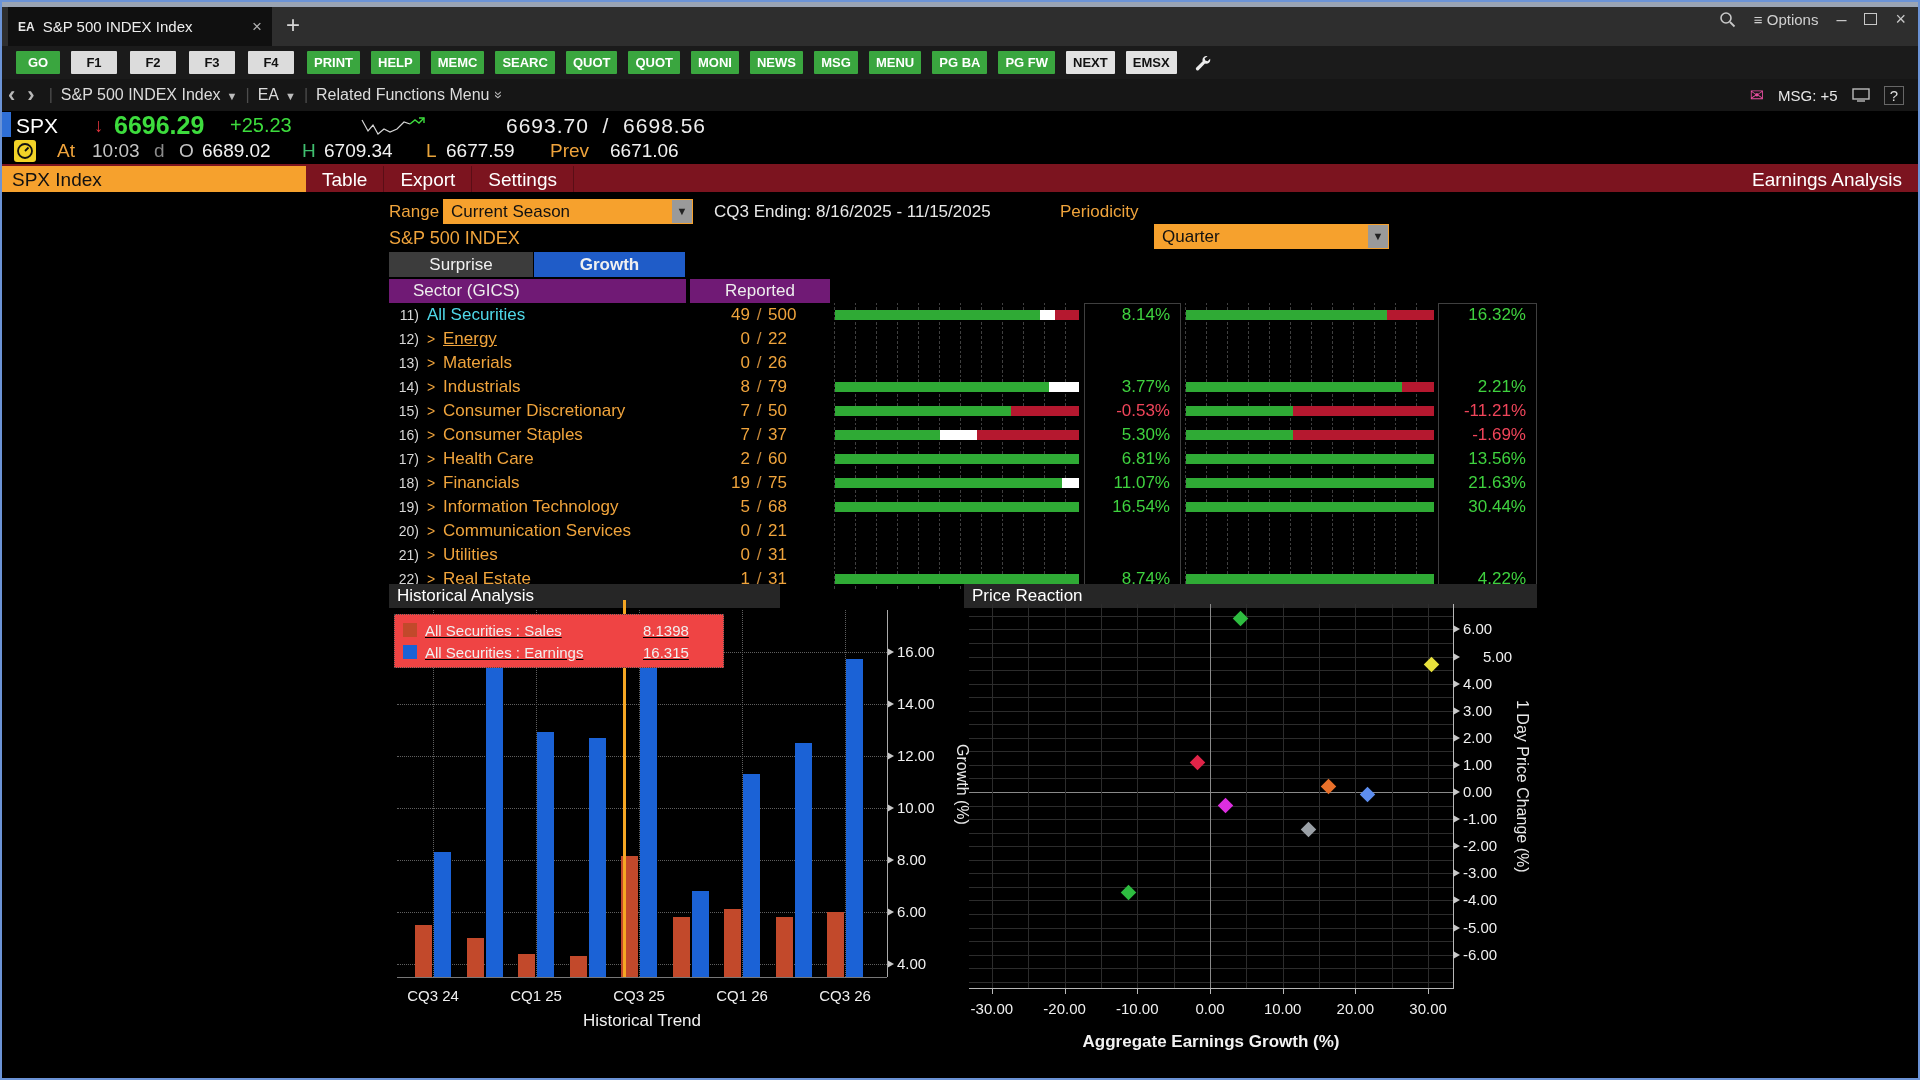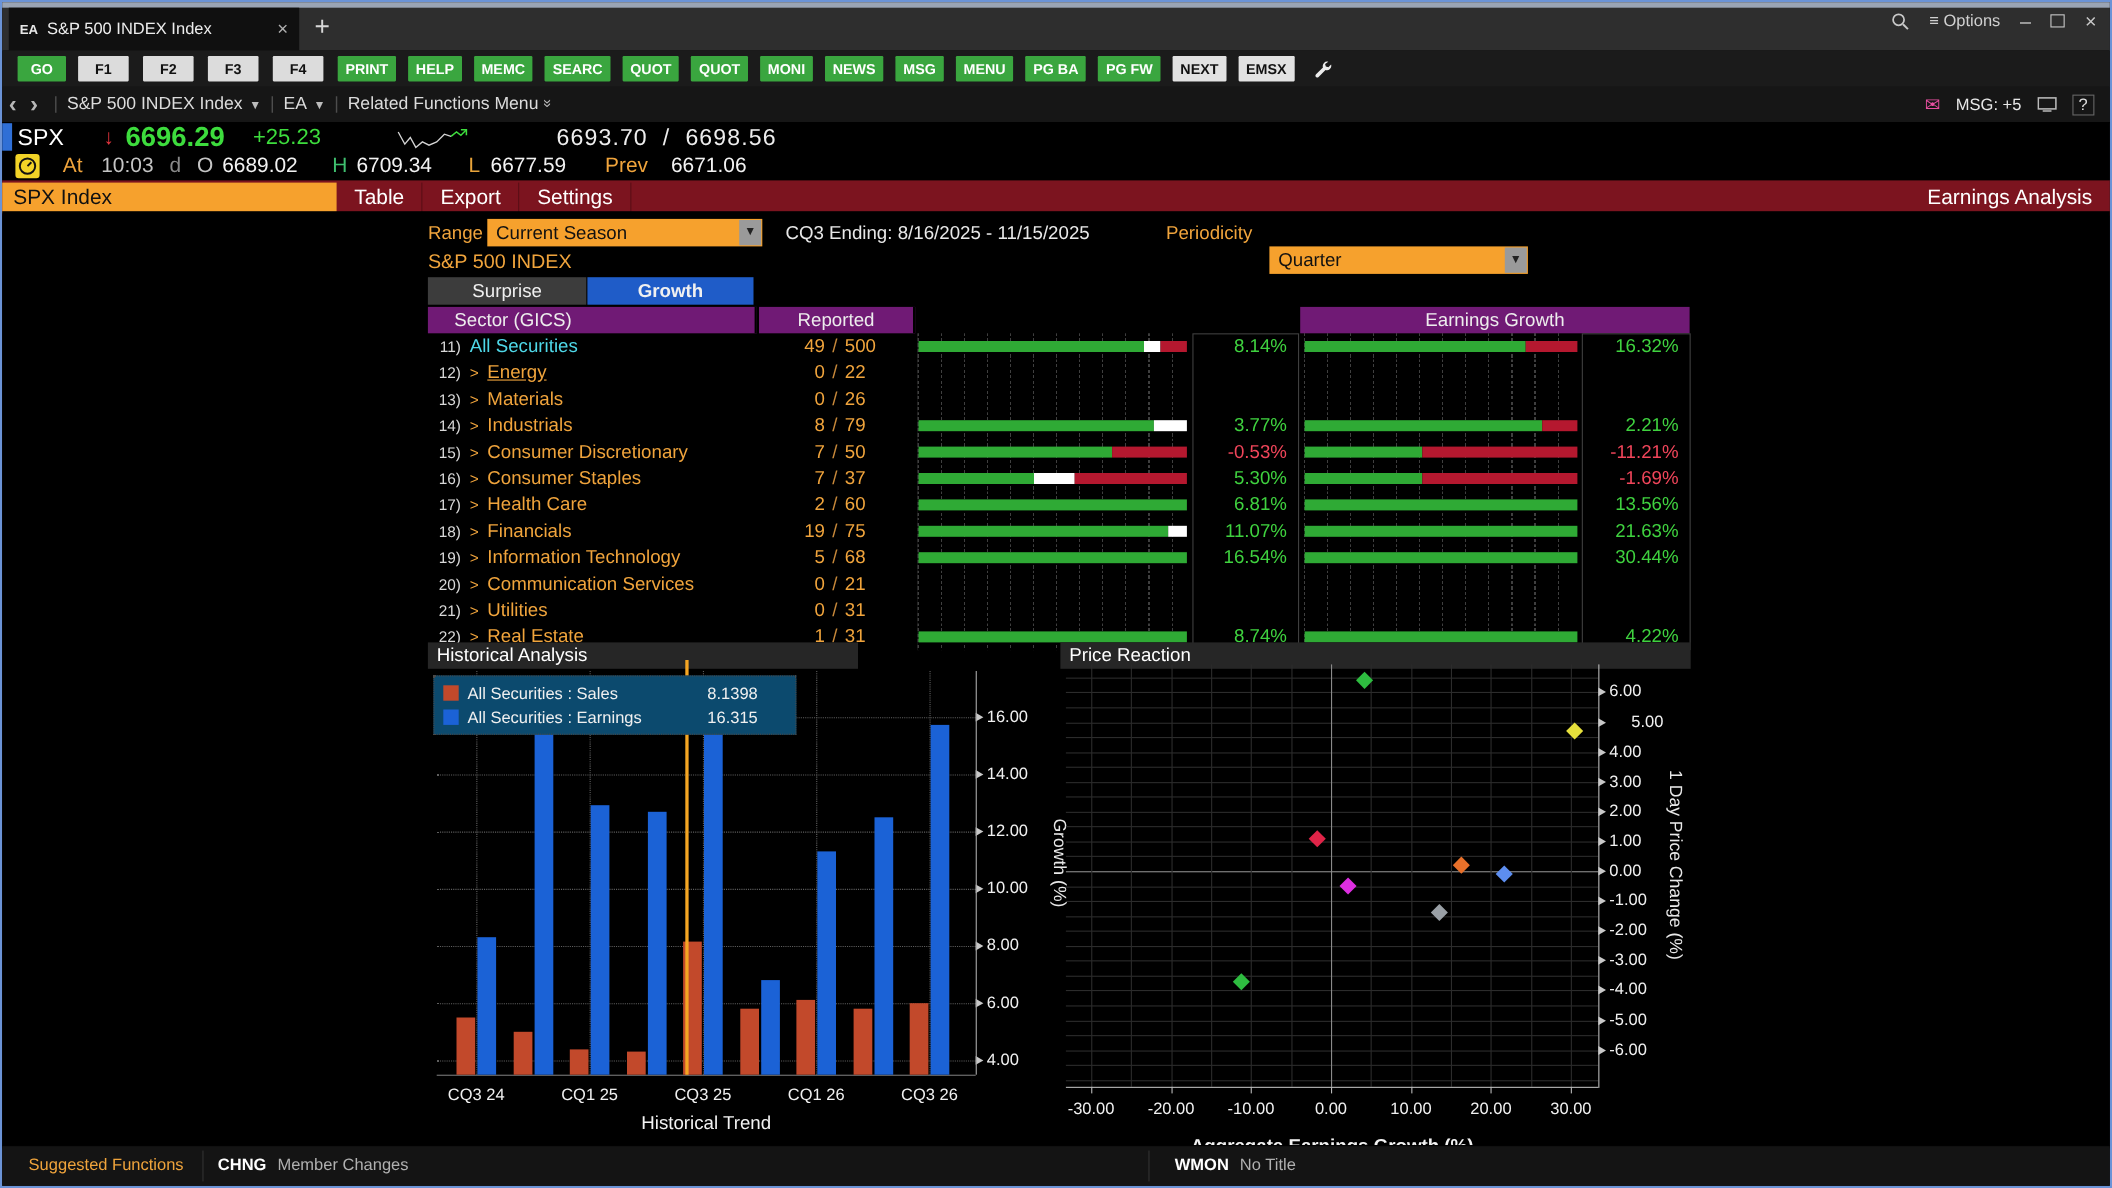--- a/index.html
+++ b/index.html
@@ -82,21 +82,21 @@
   .sechdr{position:absolute;height:24px;background:#262626;color:#fff;font-size:17px;line-height:24px;padding-left:8px;box-sizing:border-box;}
   
   .gl-h{position:absolute;border-top:1px dotted #5f5f5f;height:0;}
   .gl-v{position:absolute;border-left:1px dotted #5f5f5f;width:0;}
   .sgl-h{position:absolute;height:1px;background:#2c2c2c;}
   .sgl-v{position:absolute;width:1px;background:#2c2c2c;}
   .axis{position:absolute;background:#b8b8b8;}
   .tick-lab{position:absolute;color:#f0f0f0;font-size:15px;white-space:nowrap;}
   .tick-arrow{position:absolute;width:0;height:0;border-top:4px solid transparent;border-bottom:4px solid transparent;border-left:7px solid #c8c8c8;}
   .bar-v{position:absolute;}
-  .legend{position:absolute;background:#0c4a6e;border:1px dotted #4a4a4a;box-sizing:border-box;padding:4px 8px;}
+  .legend{position:absolute;background:#ef4444;border:1px dotted #4a4a4a;box-sizing:border-box;padding:4px 8px;text-decoration:underline;}
   .legrow{display:flex;align-items:center;height:22px;font-size:15px;color:#f0f0f0;}
   .legsw{width:14px;height:14px;margin-right:8px;}
   .legname{width:218px;}
   .rot-lab{position:absolute;writing-mode:vertical-rl;color:#e8e8e8;font-size:16px;white-space:nowrap;}
   .xaxis-lab{position:absolute;color:#f2f2f2;font-size:17px;font-weight:bold;white-space:nowrap;text-align:center;}
   .diamond{position:absolute;width:11px;height:11px;transform:rotate(45deg);}
   .hl-line{position:absolute;width:3px;background:#f5a623;}
   
   .statusbar{position:absolute;left:0;bottom:0;width:100%;height:36px;background:#141414;border-top:1px solid #000;font-size:15px;}
   .sb-item{position:absolute;top:9px;white-space:nowrap;}
@@ -228,21 +228,20 @@
       <span>Quarter</span>
       <span class="ddbtn">▼</span>
     </div>
     <div class="idx-title">S&amp;P 500 INDEX</div>
 
     <div class="vtab off" style="left:387px;width:144px;" id="tab0">Surprise</div>
     <div class="vtab on" style="left:532px;width:151px;" id="tab1">Growth</div>
 
     <div class="thead" style="left:387px;width:299px;padding-left:24px;border-right:2px solid #000;">Sector (GICS)</div>
     <div class="thead" style="left:688px;width:142px;text-align:center;border-right:2px solid #000;">Reported</div>
-    <div class="thead" style="left:1180px;width:354px;text-align:center;">Earnings Growth</div>
     <div id="table-rows">
         <div class="trow" style="left: 387px; top: 111px; width: 1148px;">
           <span class="cnum">11)</span>
           <span class="cname" style="color: rgb(79, 216, 232); left: 38px;">All Securities</span>
           <span class="rep">
             <span class="done">49</span>
             <span class="slash">/</span>
             <span class="total">500</span>
           </span>
           <div class="barcell" style="left: 445px; width: 246px; top: 0px;">
@@ -644,21 +643,14 @@
         <div class="diamond" title="All Securities" style="left: 1321px; top: 589.08px; background: rgb(232, 112, 42);"></div>
         <div class="diamond" title="Financials" style="left: 1359.53px; top: 597.21px; background: rgb(93, 142, 240);"></div>
         <div class="diamond" title="Industrials" style="left: 1218.49px; top: 608.05px; background: rgb(221, 46, 224);"></div>
         <div class="diamond" title="Health Care" style="left: 1301.37px; top: 632.44px; background: rgb(154, 160, 166);"></div>
         <div class="diamond" title="Consumer Discretionary" style="left: 1121.08px; top: 694.77px; background: rgb(46, 188, 64);"></div>
         <div class="xaxis-lab" style="left: 1049px; top: 840px; width: 320px;">Aggregate Earnings Growth (%)</div>
         <div class="rot-lab" style="left: 1511px; top: 508px;">1 Day Price Change (%)</div>
       </div>
   </div>
 
-  <div class="statusbar">
-    <span class="sb-item" style="left:24px;color:#f0a43c;">Suggested Functions</span>
-    <div class="sb-div" style="left:182px;"></div>
-    <span class="sb-item" style="left:196px;"><span class="code">CHNG</span><span class="desc">Member Changes</span></span>
-    <div class="sb-div" style="left:1042px;"></div>
-    <span class="sb-item" style="left:1066px;"><span class="code">WMON</span><span class="desc">No Title</span></span>
-  </div>
 
 </div>
 
 </body></html>

